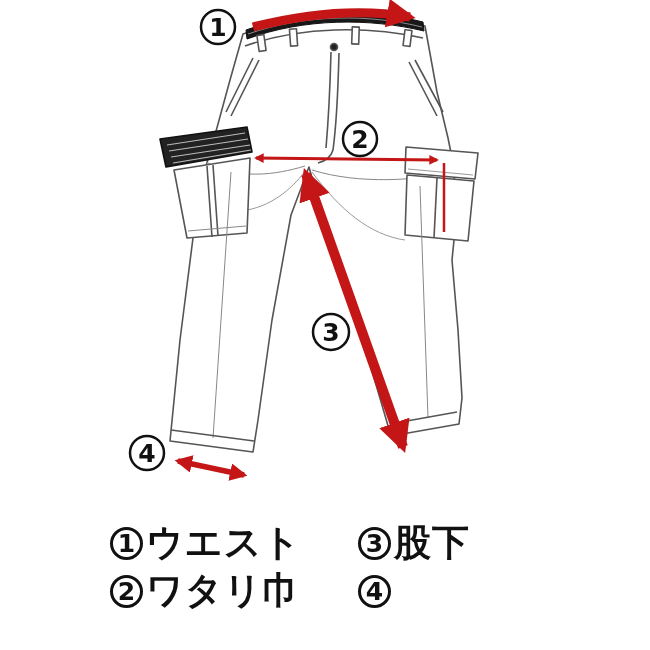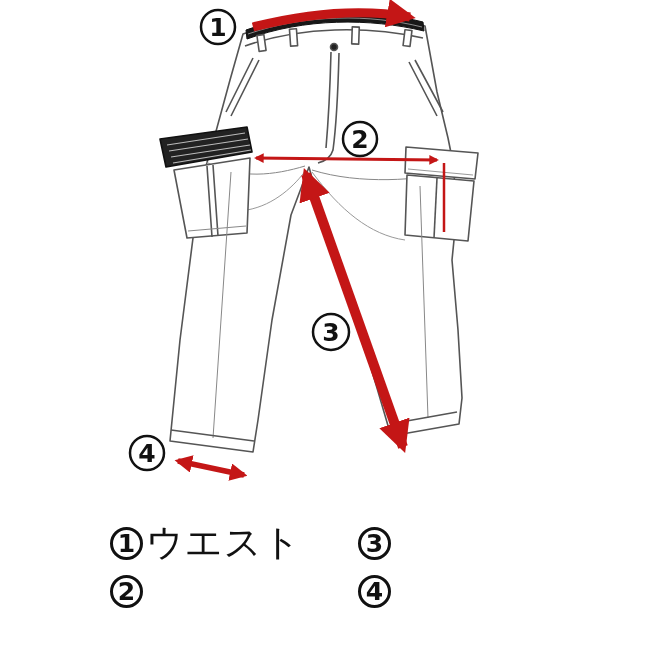--- a/index.html
+++ b/index.html
@@ -48,21 +48,21 @@
     border: 3px solid #111111;
     border-radius: 50%;
     font-size: 25px;
     font-weight: bold;
     margin-right: 3px;
     box-sizing: border-box;
     line-height: 1;
   }
   .legend-label {
     font-size: 37px;
-    font-weight: 400;
+    font-weight: 700;
     letter-spacing: 1px;
   }
 </style>
 </head>
 <body>
 
 <div class="canvas">
 
   <svg class="diagram-svg" width="650" height="650" viewBox="0 0 650 650" xmlns="http://www.w3.org/2000/svg">
 
@@ -164,25 +164,27 @@
   </svg>
 
   <div class="legend">
     <div class="legend-row">
       <div class="legend-item col1">
         <span class="legend-num">1</span>
         <span class="legend-label">ウエスト</span>
       </div>
       <div class="legend-item">
         <span class="legend-num">3</span>
+        <span class="legend-label">股下</span>
       </div>
     </div>
     <div class="legend-row">
       <div class="legend-item col1">
         <span class="legend-num">2</span>
+        <span class="legend-label">ワタリ巾</span>
       </div>
       <div class="legend-item">
         <span class="legend-num">4</span>
       </div>
     </div>
   </div>
 
 </div>
 
 </body></html>

